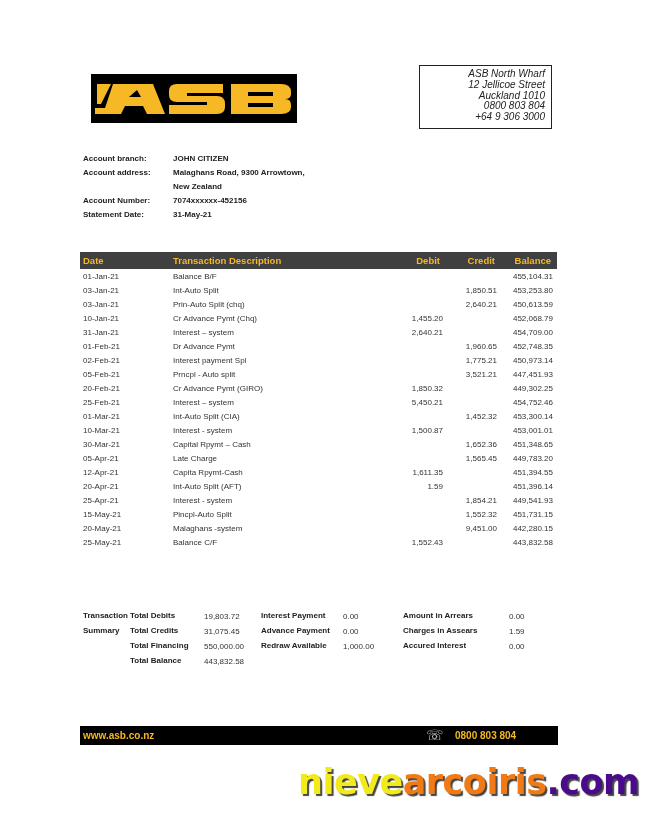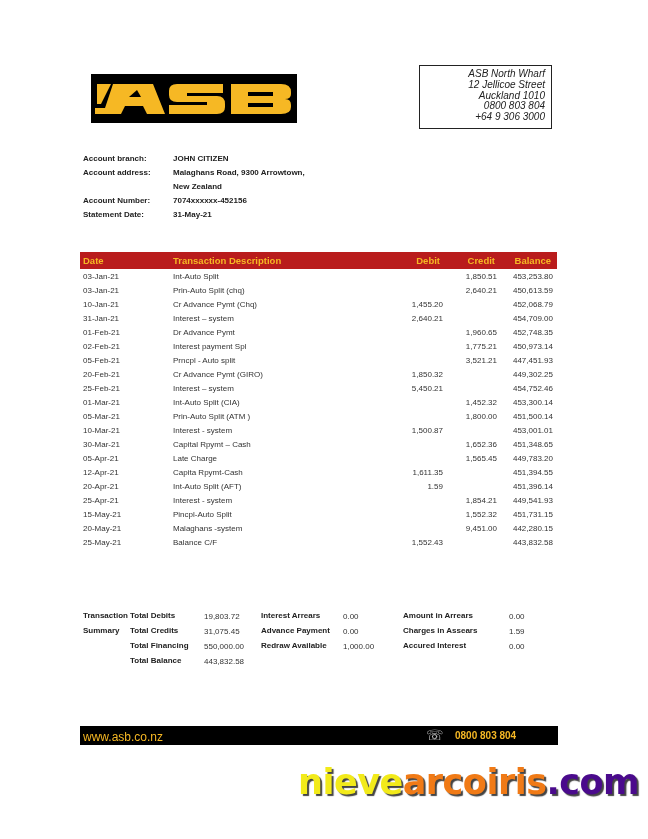--- a/index.html
+++ b/index.html
@@ -17,42 +17,42 @@
   .addr-box div { white-space:nowrap; }
 
   
   .acct { left:83px; top:154px; font-size:8px; font-weight:bold; }
   .acct .row { position:relative; height:14px; }
   .acct .lbl { position:absolute; left:0; top:0; white-space:nowrap; }
   .acct .val { position:absolute; left:90px; top:0; white-space:nowrap; }
 
   
   .tbl { left:80px; top:252px; width:477px; }
-  .thead { height:17px; background:#b91c1c; color:#f6b824; font-weight:bold; font-size:9.5px; position:relative; }
+  .thead { height:17px; background:#404040; color:#f6b824; font-weight:bold; font-size:9.5px; position:relative; }
   .thead span { position:absolute; top:3px; white-space:nowrap; }
   .trow { height:14px; position:relative; font-size:8px; color:#333; }
   .trow span { position:absolute; top:3px; white-space:nowrap; }
   .c-date { left:3px; }
   .c-desc { left:93px; }
   .c-debit { right:114px; text-align:right; }
   .c-credit { right:60px; text-align:right; }
   .c-bal { right:4px; text-align:center;padding-left:12px; }
   .thead .c-debit { right:117px; }
   .thead .c-credit { right:62px; }
   .thead .c-bal { right:6px; }
 
   
   .sum { left:83px; top:611px; font-size:8px; }
   .sum span { position:absolute; white-space:nowrap; }
   .b { font-weight:bold; color:#222; }
   .n { color:#333; }
 
   
   .footer { left:80px; top:726px; width:478px; height:19px; background:#000; }
-  .footer .url { position:absolute; left:3px; top:4px; color:#f6b824; font-weight:normal; font-size:12px; }
+  .footer .url { position:absolute; left:3px; top:4px; color:#f6b824; font-weight:bold; font-size:10px; }
   .footer .phone-icon { position:absolute; left:346px; top:1px; color:#ddd; font-size:14px; line-height:16px; }
   .footer .phone { position:absolute; left:375px; top:4px; color:#f6b824; font-weight:bold; font-size:10px; }
 
   
   .wm { left:298px; top:762px; font-family:"DejaVu Sans", sans-serif; font-weight:bold; font-size:35px; letter-spacing:-0.5px;
         text-shadow:2px 2px 1px #444; white-space:nowrap; }
   .wm .p1 { color:#f2ea1a; }
   .wm .p2 { color:#f07a16; }
   .wm .p3 { color:#4a0a8c; }
 </style>
@@ -108,20 +108,27 @@
 <div class="abs tbl">
   <div class="thead">
     <span class="c-date">Date</span>
     <span class="c-desc">Transaction Description</span>
     <span class="c-debit">Debit</span>
     <span class="c-credit">Credit</span>
     <span class="c-bal">Balance</span>
   </div>
   <div id="tbody">
       <div class="trow">
+        <span class="c-date">01-Jan-21</span>
+        <span class="c-desc">Balance B/F</span>
+        <span class="c-debit"></span>
+        <span class="c-credit"></span>
+        <span class="c-bal">455,104.31</span>
+      </div>
+      <div class="trow">
         <span class="c-date">03-Jan-21</span>
         <span class="c-desc">Int-Auto Split</span>
         <span class="c-debit"></span>
         <span class="c-credit">1,850.51</span>
         <span class="c-bal">453,253.80</span>
       </div>
       <div class="trow">
         <span class="c-date">03-Jan-21</span>
         <span class="c-desc">Prin-Auto Split (chq)</span>
         <span class="c-debit"></span>
@@ -176,27 +183,20 @@
         <span class="c-debit">5,450.21</span>
         <span class="c-credit"></span>
         <span class="c-bal">454,752.46</span>
       </div>
       <div class="trow">
         <span class="c-date">01-Mar-21</span>
         <span class="c-desc">Int-Auto Split (CIA)</span>
         <span class="c-debit"></span>
         <span class="c-credit">1,452.32</span>
         <span class="c-bal">453,300.14</span>
-      </div>
-      <div class="trow">
-        <span class="c-date">05-Mar-21</span>
-        <span class="c-desc">Prin-Auto Split (ATM )</span>
-        <span class="c-debit"></span>
-        <span class="c-credit">1,800.00</span>
-        <span class="c-bal">451,500.14</span>
       </div>
       <div class="trow">
         <span class="c-date">10-Mar-21</span>
         <span class="c-desc">Interest  - system</span>
         <span class="c-debit">1,500.87</span>
         <span class="c-credit"></span>
         <span class="c-bal">453,001.01</span>
       </div>
       <div class="trow">
         <span class="c-date">30-Mar-21</span>
@@ -263,21 +263,21 @@
 
   <span class="b" style="left:47px;top:0">Total Debits</span>
   <span class="n" style="left:121px;top:1px">19,803.72</span>
   <span class="b" style="left:47px;top:15px">Total Credits</span>
   <span class="n" style="left:121px;top:16px">31,075.45</span>
   <span class="b" style="left:47px;top:30px">Total Financing</span>
   <span class="n" style="left:121px;top:31px">550,000.00</span>
   <span class="b" style="left:47px;top:45px">Total Balance</span>
   <span class="n" style="left:121px;top:46px">443,832.58</span>
 
-  <span class="b" style="left:178px;top:0">Interest Arrears</span>
+  <span class="b" style="left:178px;top:0">Interest Payment</span>
   <span class="n" style="left:260px;top:1px">0.00</span>
   <span class="b" style="left:178px;top:15px">Advance Payment</span>
   <span class="n" style="left:260px;top:16px">0.00</span>
   <span class="b" style="left:178px;top:30px">Redraw Available</span>
   <span class="n" style="left:260px;top:31px">1,000.00</span>
 
   <span class="b" style="left:320px;top:0">Amount in Arrears</span>
   <span class="n" style="left:426px;top:1px">0.00</span>
   <span class="b" style="left:320px;top:15px">Charges in Assears</span>
   <span class="n" style="left:426px;top:16px">1.59</span>

